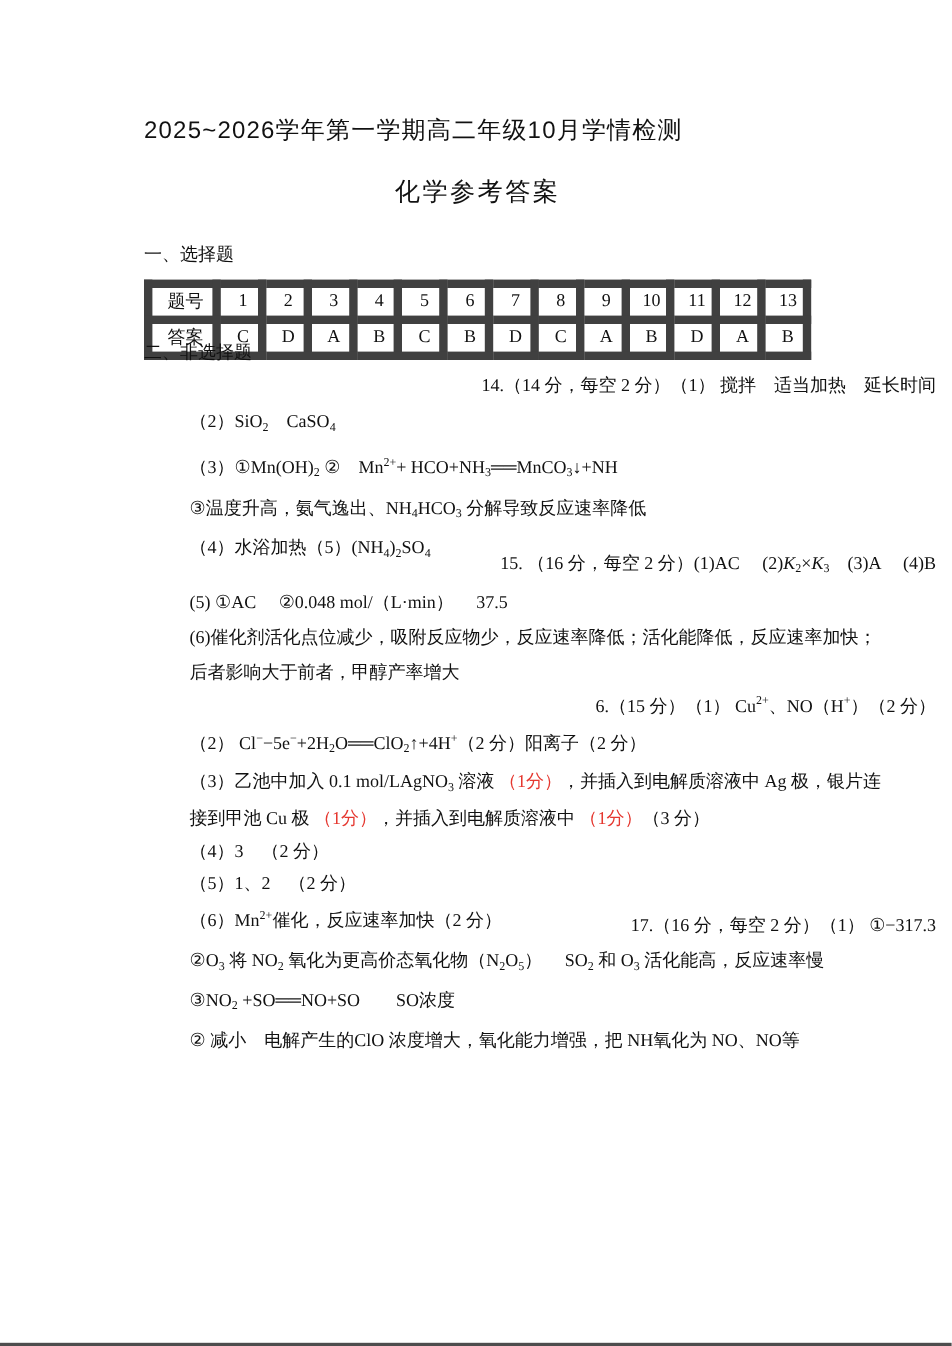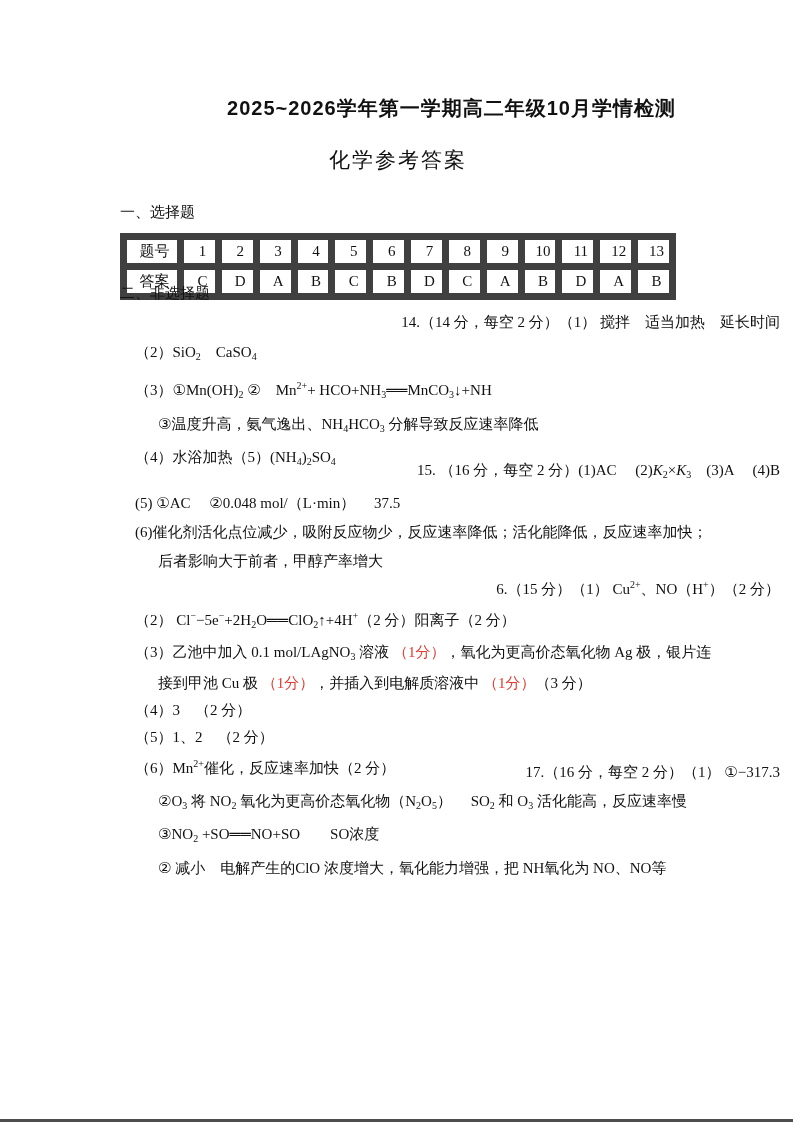--- a/index.html
+++ b/index.html
@@ -4,21 +4,21 @@
 <style>
   html,body{margin:0;padding:0;background:#ffffff;}
   body{
     width:793px;height:1122px;position:relative;overflow:hidden;
     font-family:"Liberation Serif","DejaVu Serif","DejaVu Sans",serif;
     color:#111111;
   }
   .page{position:absolute;left:0;top:0;width:793px;height:1122px;background:#ffffff;}
   .doc-title{
     position:absolute;left:120px;top:95px;width:556px;
-    text-align:right;font-size:20px;font-weight:700;letter-spacing:1px;
+    text-align:left;font-size:20px;font-weight:400;letter-spacing:1px;
     font-family:"Liberation Sans","DejaVu Sans",sans-serif;white-space:nowrap;
   }
   .doc-subtitle{
     position:absolute;left:120px;top:146px;width:556px;
     text-align:center;font-size:21px;font-weight:400;letter-spacing:2px;
     font-family:"Liberation Sans","DejaVu Sans",sans-serif;white-space:nowrap;
   }
   .sec-label{
     position:absolute;left:120px;font-size:15px;white-space:nowrap;
   }
@@ -35,21 +35,21 @@
   }
   table.answers{border:2px solid #000;}
   table.answers th{width:45px;padding-left:5px;}
   .question{position:absolute;left:120px;width:660px;}
   .q14{top:308px;}  .q14 .line{line-height:29.5px;}
   .q15{top:456px;}  .q15 .line{line-height:29px;}
   .q16{top:572px;}  .q16 .line{line-height:26.8px;}
   .q17{top:758px;}  .q17 .line{line-height:28.5px;}
   .line{font-size:15px;white-space:pre;}
   .ind0{margin-left:0;text-align:right;}
-  .ind1{margin-left:15px;}
+  .ind1{margin-left:38px;}
   .ind2{margin-left:38px;}
   .sb{font-size:10px;vertical-align:-3px;letter-spacing:0;}
   .sp{font-size:10px;vertical-align:6px;letter-spacing:0;}
   .i{font-style:italic;}
   .red{color:#e5372f;}
   .bottom-edge{position:absolute;left:0;top:1119px;width:793px;height:3px;background:#4d4d4d;}
 </style>
 </head>
 <body>
 
@@ -109,21 +109,21 @@
     </div>
   <div class="question q15">
       <div class="line ind0"><span>15. （16 分，每空 2 分）(1)AC　 (2)</span><span class="i">K</span><span class="sb">2</span><span>×</span><span class="i">K</span><span class="sb">3</span><span>　(3)A　 (4)B</span></div>
       <div class="line ind1"><span>(5) ①AC　 ②0.048 mol/（L·min）　 37.5</span></div>
       <div class="line ind1"><span>(6)催化剂活化点位减少，吸附反应物少，反应速率降低；活化能降低，反应速率加快；</span></div>
       <div class="line ind2"><span>后者影响大于前者，甲醇产率增大</span></div>
     </div>
   <div class="question q16">
       <div class="line ind0"><span>6.（15 分）（1） Cu</span><span class="sp">2+</span><span>、NO（H</span><span class="sp">+</span><span>）（2 分）</span></div>
       <div class="line ind1"><span>（2） Cl</span><span class="sp">−</span><span>−5e</span><span class="sp">−</span><span>+2H</span><span class="sb">2</span><span>O══ClO</span><span class="sb">2</span><span>↑+4H</span><span class="sp">+</span><span>（2 分）阳离子（2 分）</span></div>
-      <div class="line ind1"><span>（3）乙池中加入 0.1 mol/LAgNO</span><span class="sb">3</span><span> 溶液 </span><span class="red">（1分）</span><span>，氧化为更高价态氧化物 Ag 极，银片连</span></div>
+      <div class="line ind1"><span>（3）乙池中加入 0.1 mol/LAgNO</span><span class="sb">3</span><span> 溶液 </span><span class="red">（1分）</span><span>，并插入到电解质溶液中 Ag 极，银片连</span></div>
       <div class="line ind2"><span>接到甲池 Cu 极 </span><span class="red">（1分）</span><span>，并插入到电解质溶液中 </span><span class="red">（1分）</span><span>（3 分）</span></div>
       <div class="line ind1"><span>（4）3　（2 分）</span></div>
       <div class="line ind1"><span>（5）1、2　（2 分）</span></div>
       <div class="line ind1"><span>（6）Mn</span><span class="sp">2+</span><span>催化，反应速率加快（2 分）</span></div>
     </div>
   <div class="question q17">
       <div class="line ind0"><span>17.（16 分，每空 2 分）（1） ①−317.3</span></div>
       <div class="line ind2"><span>②O</span><span class="sb">3</span><span> 将 NO</span><span class="sb">2</span><span> 氧化为更高价态氧化物（N</span><span class="sb">2</span><span>O</span><span class="sb">5</span><span>）　 SO</span><span class="sb">2</span><span> 和 O</span><span class="sb">3</span><span> 活化能高，反应速率慢</span></div>
       <div class="line ind2"><span>③NO</span><span class="sb">2</span><span> +SO══NO+SO　　SO浓度</span></div>
       <div class="line ind2"><span>② 减小　电解产生的ClO 浓度增大，氧化能力增强，把 NH氧化为 NO、NO等</span></div>

